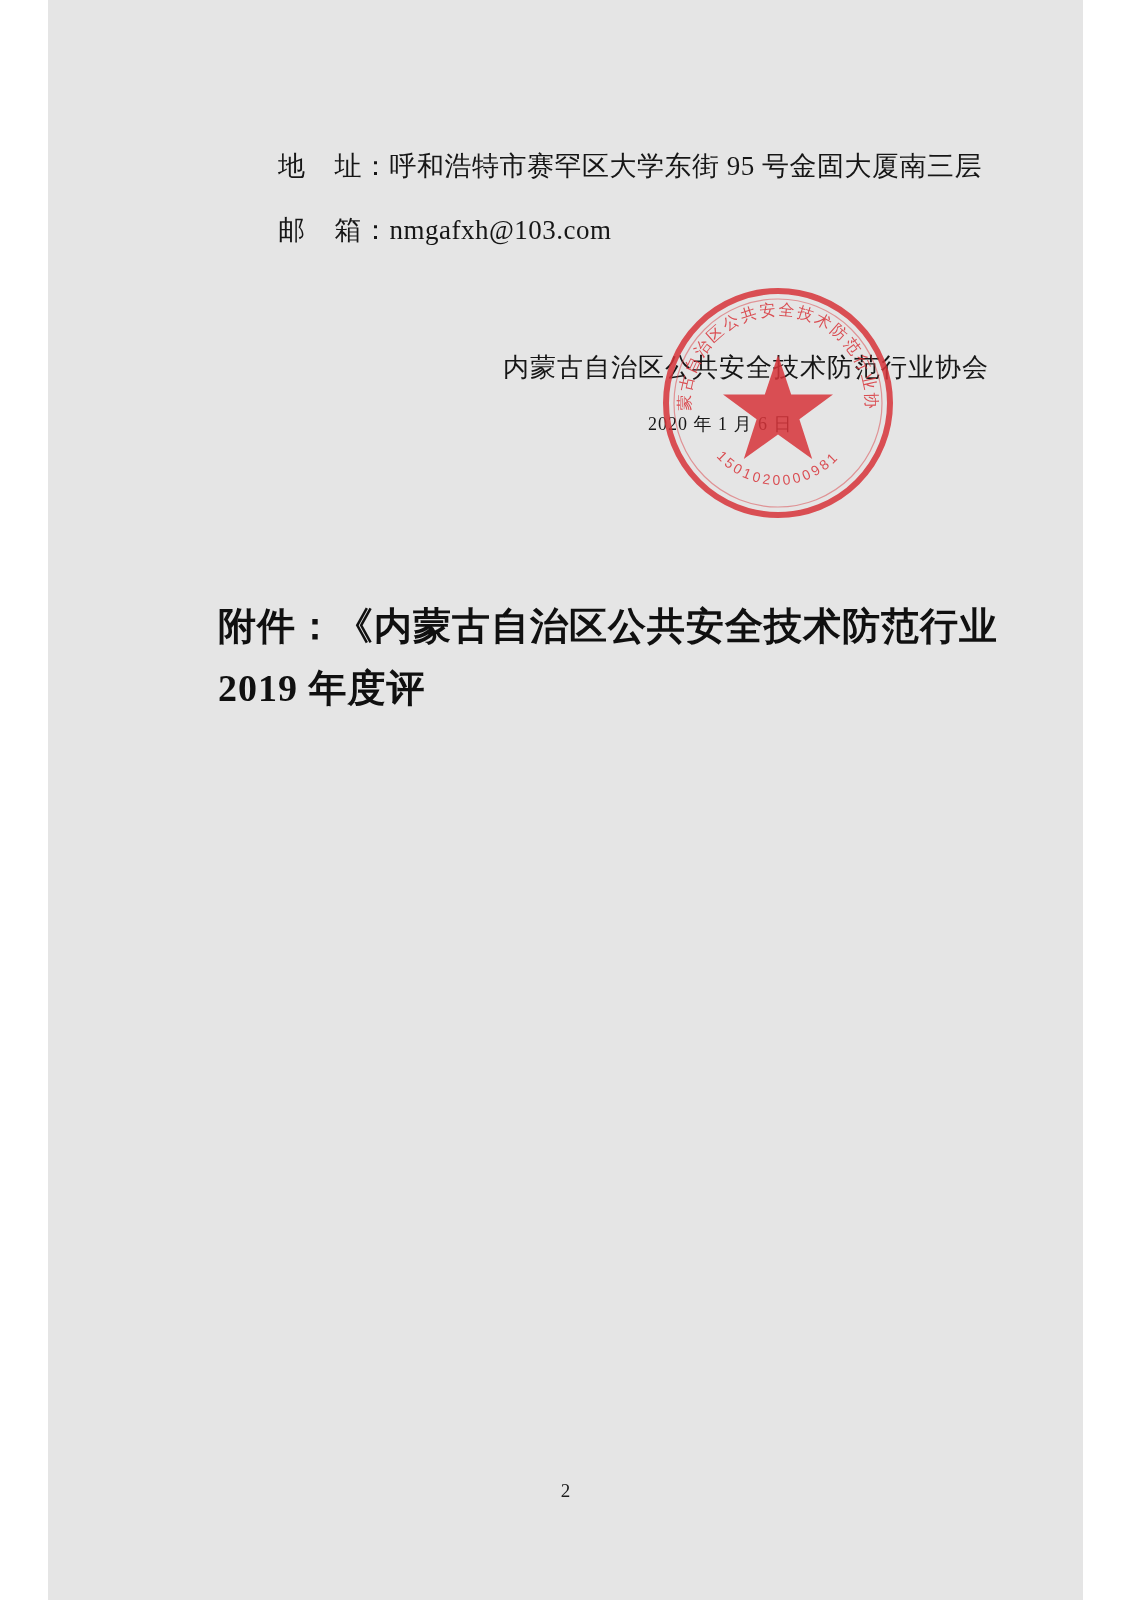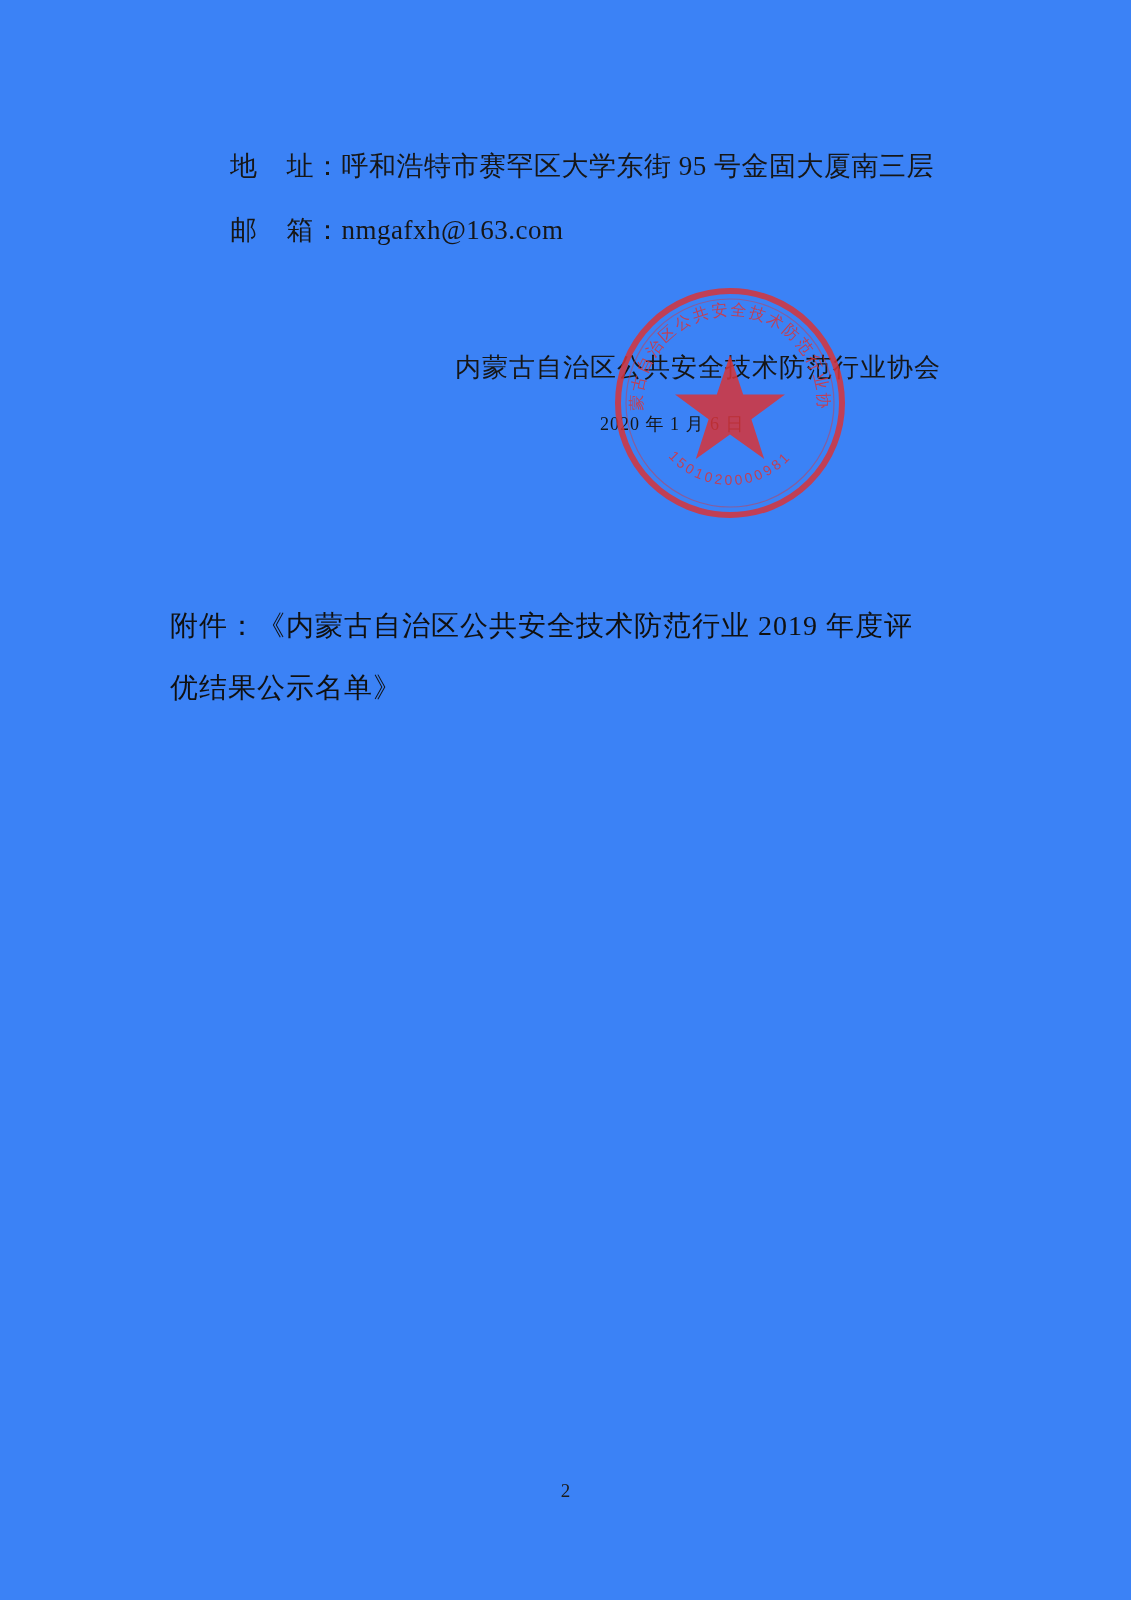--- a/index.html
+++ b/index.html
@@ -6,24 +6,24 @@
     margin: 0;
     padding: 0;
     background: #ffffff;
   }
   body {
     font-family: "Liberation Serif", serif;
     color: #1a1a1a;
   }
   .page {
     position: relative;
-    width: 1131px;
+    width: 1035px;
     height: 1600px;
     margin: 0 auto;
-    background: #3b82f6;
+    background: #e5e5e5;
     overflow: hidden;
   }
   .content {
     position: absolute;
     left: 170px;
     top: 0;
     width: 800px;
     height: 100%;
   }
   .line {
@@ -57,22 +57,22 @@
     font-size: 18px;
     letter-spacing: 1px;
   }
   .attach-block {
     position: absolute;
     left: 0px;
     top: 595px;
     width: 800px;
   }
   .attach-line {
-    font-size: 28px;
-    font-weight: normal;
+    font-size: 38px;
+    font-weight: bold;
     letter-spacing: 1px;
     line-height: 62px;
     color: #101010;
   }
   .attach-line.second {
     text-indent: 0px;
   }
   .page-number {
     position: absolute;
     left: 0;
@@ -102,29 +102,28 @@
 </style>
 </head>
 <body>
 
 <div class="page">
 
   <div class="content">
 
     <div class="line addr-line">地    址：呼和浩特市赛罕区大学东街 95 号金固大厦南三层</div>
 
-    <div class="line mail-line">邮    箱：nmgafxh@163.com</div>
+    <div class="line mail-line">邮    箱：nmgafxh@103.com</div>
 
     <div class="line org-line">内蒙古自治区公共安全技术防范行业协会</div>
 
     <div class="line date-line">2020 年 1 月 6 日</div>
 
     <div class="attach-block">
       <div class="attach-line">附件：《内蒙古自治区公共安全技术防范行业 2019 年度评</div>
-      <div class="attach-line second">优结果公示名单》</div>
     </div>
 
   </div>
 
   <div class="seal">
     <svg width="240" height="240" viewBox="0 0 240 240" xmlns="http://www.w3.org/2000/svg">
       <defs>
         <path id="sealTopArc" d="M 32 120 A 88 88 0 0 1 208 120"></path>
         <path id="sealBottomArc" d="M 38 120 A 82 82 0 0 0 202 120"></path>
       </defs>

